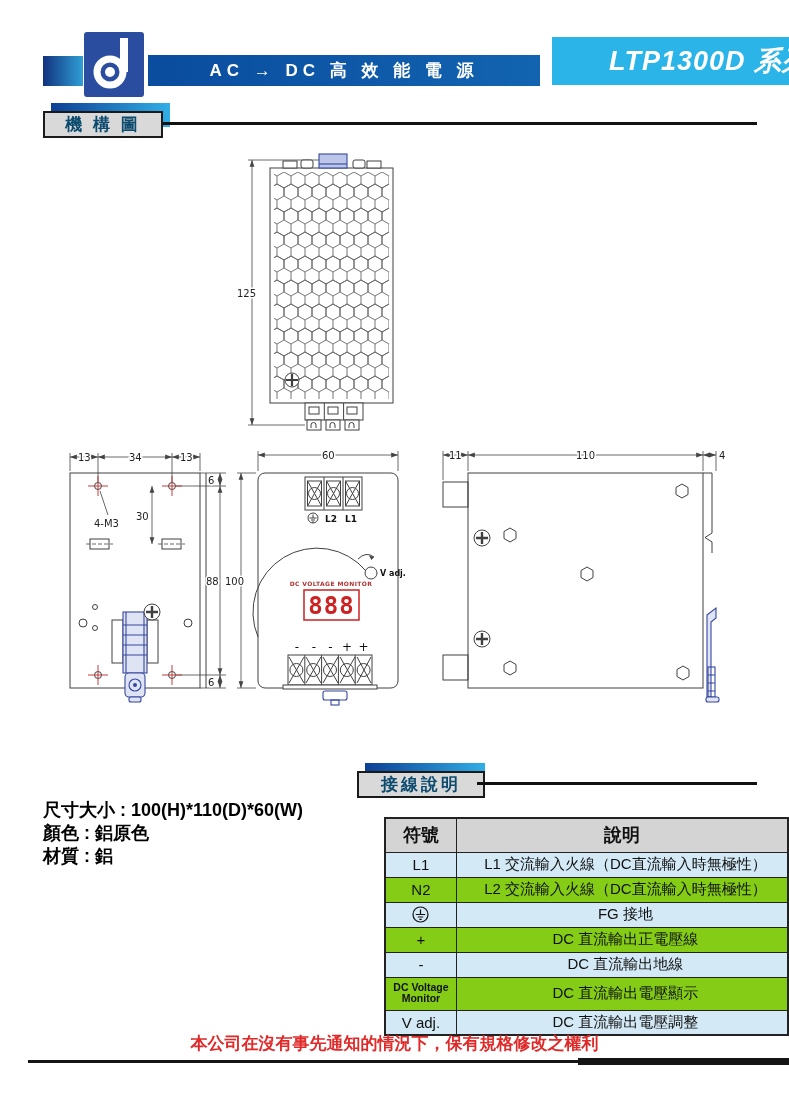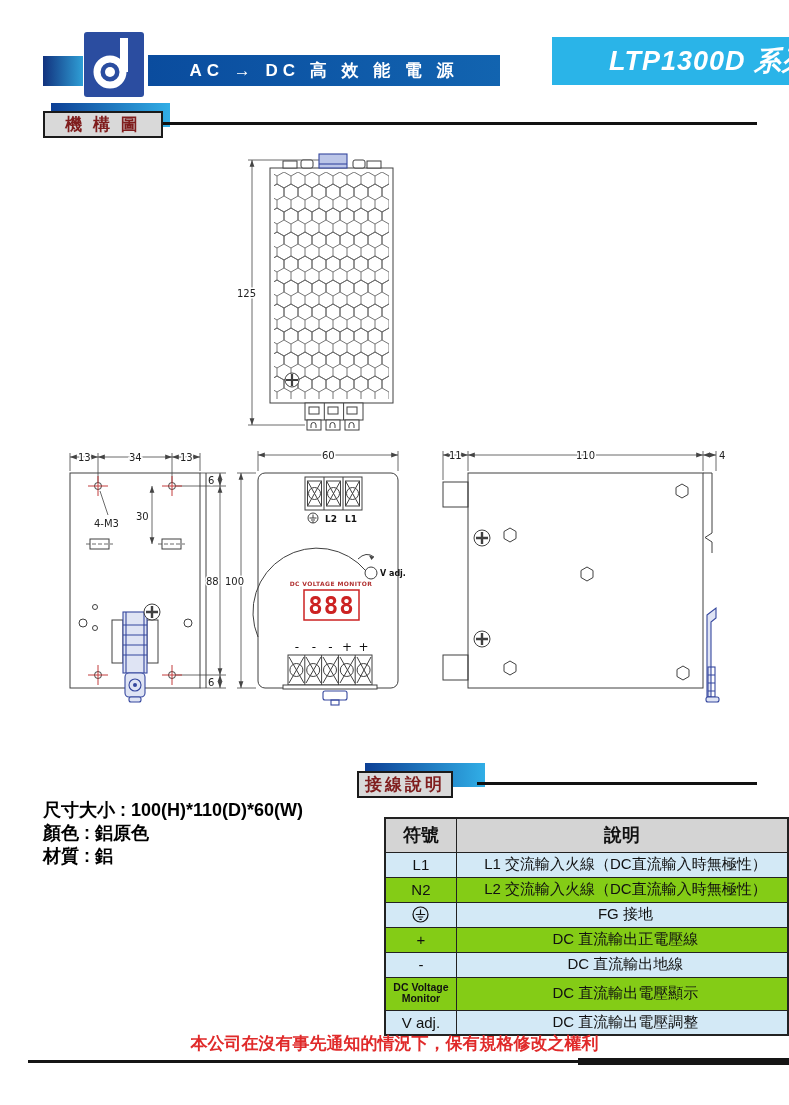--- a/index.html
+++ b/index.html
@@ -4,32 +4,32 @@
 <style>
   html,body{margin:0;padding:0;background:#ffffff;}
   .page{position:relative;width:789px;height:1105px;background:#ffffff;overflow:hidden;
         font-family:"Liberation Sans",sans-serif;}
   .abs{position:absolute;}
 
   
   .accent-rect{left:43px;top:56px;width:40px;height:30px;
     background:linear-gradient(90deg,#12327e,#2f9fd6);}
   .logo-box{left:84px;top:32px;width:60px;height:65px;background:#2b4da0;border-radius:3px;}
-  .band-bar{left:148px;top:55px;width:352px;height:31px;background:linear-gradient(90deg,#0a4c9e,#1264b0);
+  .band-bar{left:148px;top:55px;width:392px;height:31px;background:linear-gradient(90deg,#0a4c9e,#1264b0);
     display:flex;align-items:center;justify-content:center;}
   .band-bar span{color:#fff;font-weight:bold;font-size:17px;letter-spacing:5px;white-space:nowrap;}
   .series-box{left:552px;top:37px;width:237px;height:48px;background:#2ab4e8;
     display:flex;align-items:center;justify-content:center;padding-left:39px;}
   .series-box span{color:#fff;font-weight:bold;font-style:italic;font-size:27px;letter-spacing:1px;}
 
   
   .sec-bar{height:24px;background:linear-gradient(90deg,#0c3f95,#31aee6);}
   .sec-box{height:27px;background:#d9d9d9;border:2px solid #1a1a1a;box-sizing:border-box;
     display:flex;align-items:center;justify-content:center;}
-  .sec-box span{font-weight:bold;font-size:17px;color:#7f1d1d;letter-spacing:3px;white-space:nowrap;}
+  .sec-box span{font-weight:bold;font-size:17px;color:#0c4a6e;letter-spacing:3px;white-space:nowrap;}
   .sec-line{background:#111;height:3px;}
 
   
   .specs{left:43px;top:799px;width:330px;}
   .specs div{font-weight:bold;font-size:18px;color:#000;line-height:23px;white-space:nowrap;}
 
   
   .wtable{left:360px;top:817px;border-collapse:collapse;margin-left:24px;}
   .wtable th,.wtable td{border:1px solid #222;box-sizing:border-box;}
   .wtable{border:2px solid #222;}
@@ -325,21 +325,21 @@
     </g>
   </svg>
 
   <div class="abs specs">
     <div>尺寸大小 : 100(H)*110(D)*60(W)</div>
     <div>顏色 : 鋁原色</div>
     <div>材質 : 鋁</div>
   </div>
 
   <div class="abs sec-bar" style="left:365px;top:763px;width:120px;"></div>
-  <div class="abs sec-box" style="left:357px;top:771px;width:96px;">
+  <div class="abs sec-box" style="left:357px;top:771px;width:128px;">
     <span>接線說明</span>
   </div>
   <div class="abs sec-line" style="left:477px;top:782px;width:280px;"></div>
 
   <table class="abs wtable">
     <thead>
       <tr>
         <th class="col-sym">符號</th>
         <th class="col-desc" style="text-align:center;">說明</th>
       </tr>

